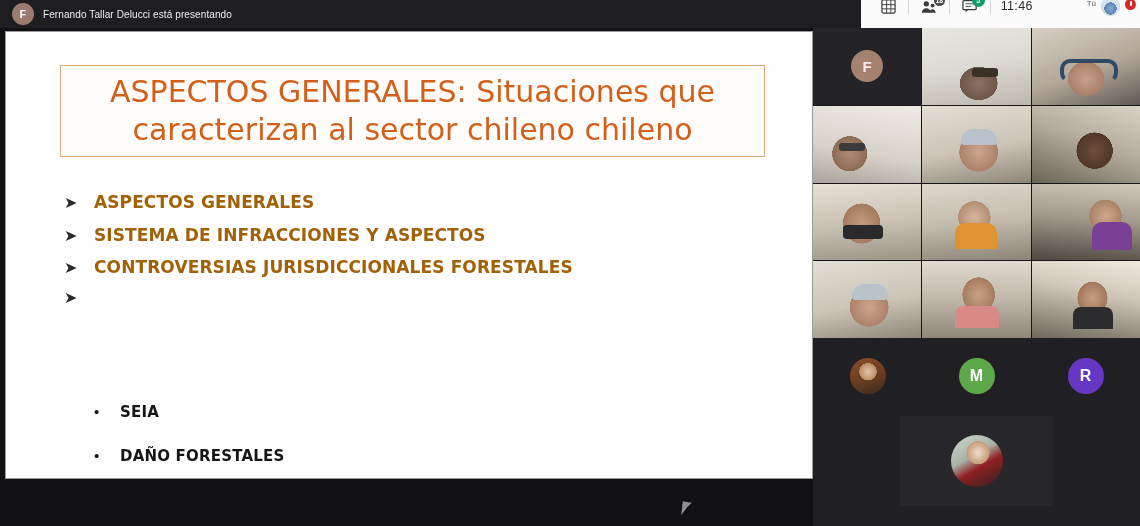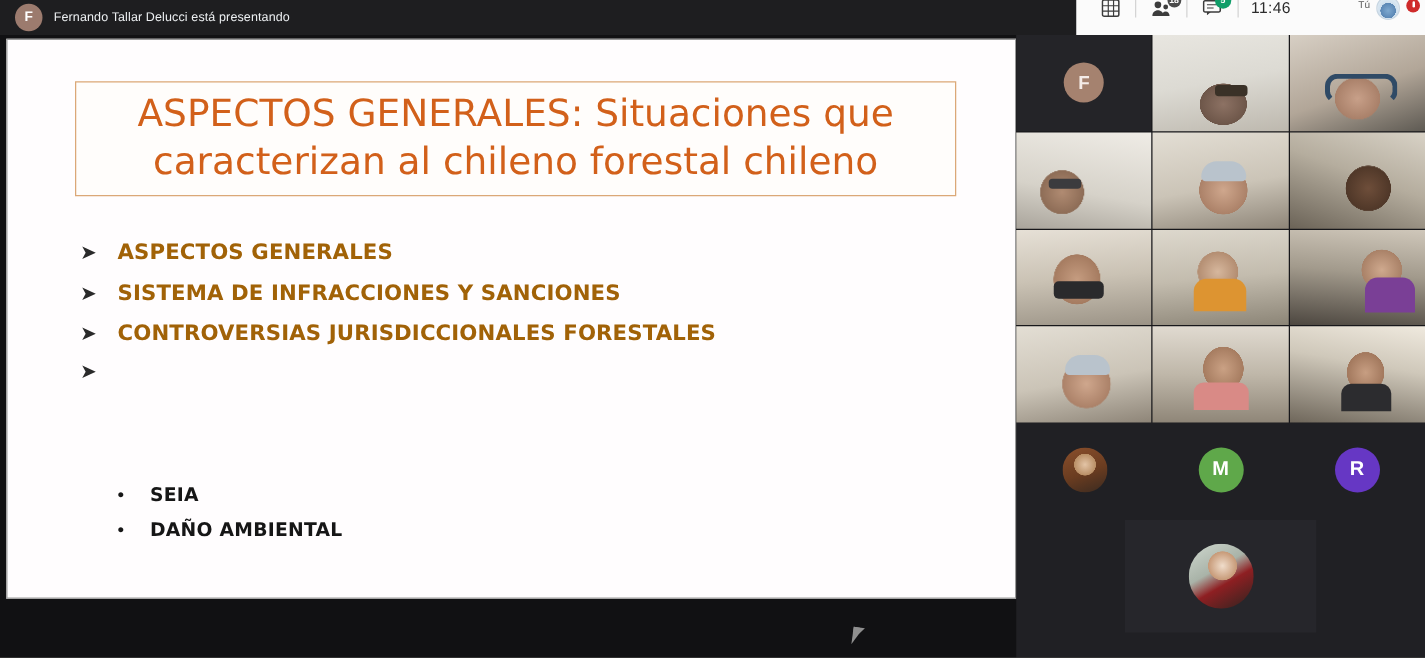--- a/index.html
+++ b/index.html
@@ -87,21 +87,21 @@
   }
   .bullet-text {
     color: #a16207; font-size: 17px; font-weight: bold; letter-spacing: .1px;
     font-family: "DejaVu Sans", sans-serif;
   }
   .subbullets { position: absolute; left: 88px; top: 355px; }
   .sub-row { display: flex; align-items: baseline; margin-bottom: 10px; }
   .sub-dot { width: 26px; flex: 0 0 26px; color: #161616; font-size: 15px; line-height: 1; }
   .sub-text {
     color: #161616; font-size: 15px; font-weight: bold;
-    font-family: "DejaVu Sans", sans-serif; letter-spacing: .2px;
+    font-family: "DejaVu Sans", sans-serif; letter-spacing: .2px; margin-top: 16px;
   }
   .cursor {
     position: absolute; left: 676px; top: 470px; width: 0; height: 0;
     border-left: 5px solid #8f8f8f; border-right: 4px solid transparent;
     border-bottom: 9px solid transparent; border-top: 5px solid #8f8f8f;
     transform: rotate(8deg);
   }
 
   
   .right-panel {
@@ -237,49 +237,49 @@
       <div class="you-label">Tú</div>
       <div class="you-avatar"></div>
       <div class="mute-dot"></div>
     </div>
   </div>
 
   <div class="slide-stage">
     <div class="slide">
 
       <div class="slide-title-box">
-        <div class="slide-title">ASPECTOS GENERALES: Situaciones que caracterizan al chileno forestal chileno</div>
+        <div class="slide-title">ASPECTOS GENERALES: Situaciones que caracterizan al sector chileno chileno</div>
       </div>
 
       <div class="bullets">
         <div class="bullet-row">
           <span class="bullet-arrow">➤</span>
           <span class="bullet-text">ASPECTOS GENERALES</span>
         </div>
         <div class="bullet-row">
           <span class="bullet-arrow">➤</span>
-          <span class="bullet-text">SISTEMA DE INFRACCIONES Y SANCIONES</span>
+          <span class="bullet-text">SISTEMA DE INFRACCIONES Y ASPECTOS</span>
         </div>
         <div class="bullet-row">
           <span class="bullet-arrow">➤</span>
           <span class="bullet-text">CONTROVERSIAS JURISDICCIONALES FORESTALES</span>
         </div>
         <div class="bullet-row">
           <span class="bullet-arrow">➤</span>
         </div>
       </div>
 
       <div class="subbullets">
         <div class="sub-row">
           <span class="sub-dot">•</span>
           <span class="sub-text">SEIA</span>
         </div>
         <div class="sub-row">
           <span class="sub-dot">•</span>
-          <span class="sub-text">DAÑO AMBIENTAL</span>
+          <span class="sub-text">DAÑO FORESTALES</span>
         </div>
       </div>
 
       <div class="cursor"></div>
     </div>
   </div>
 
   <div class="right-panel">
 
     <div class="video-grid">

